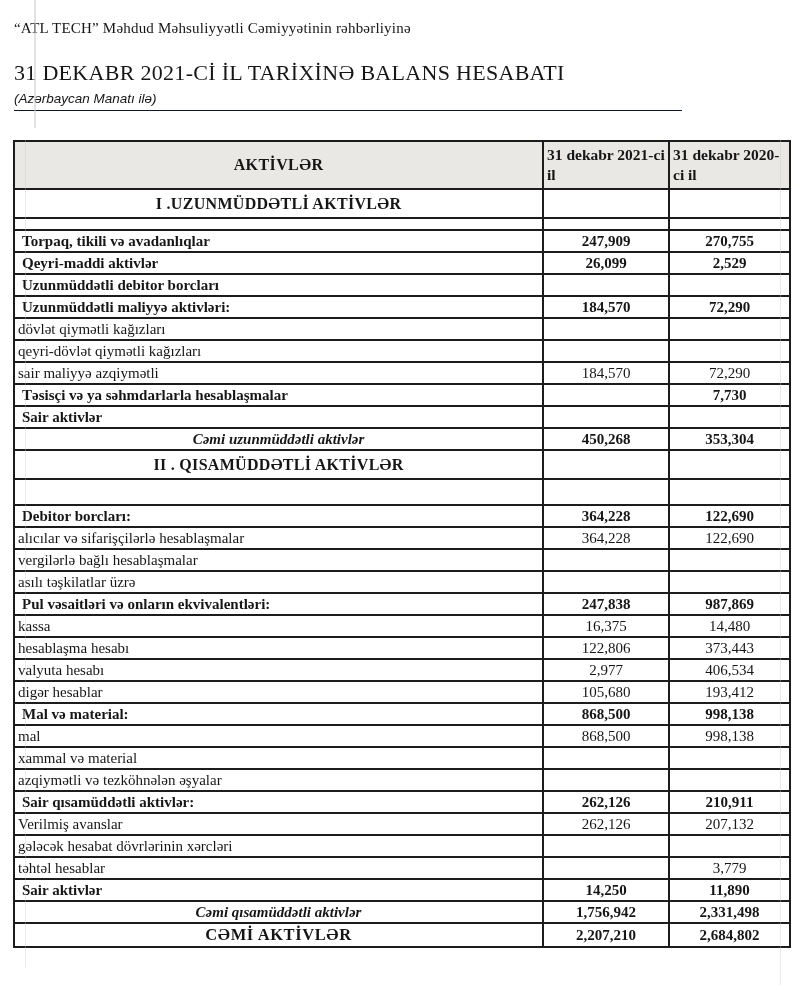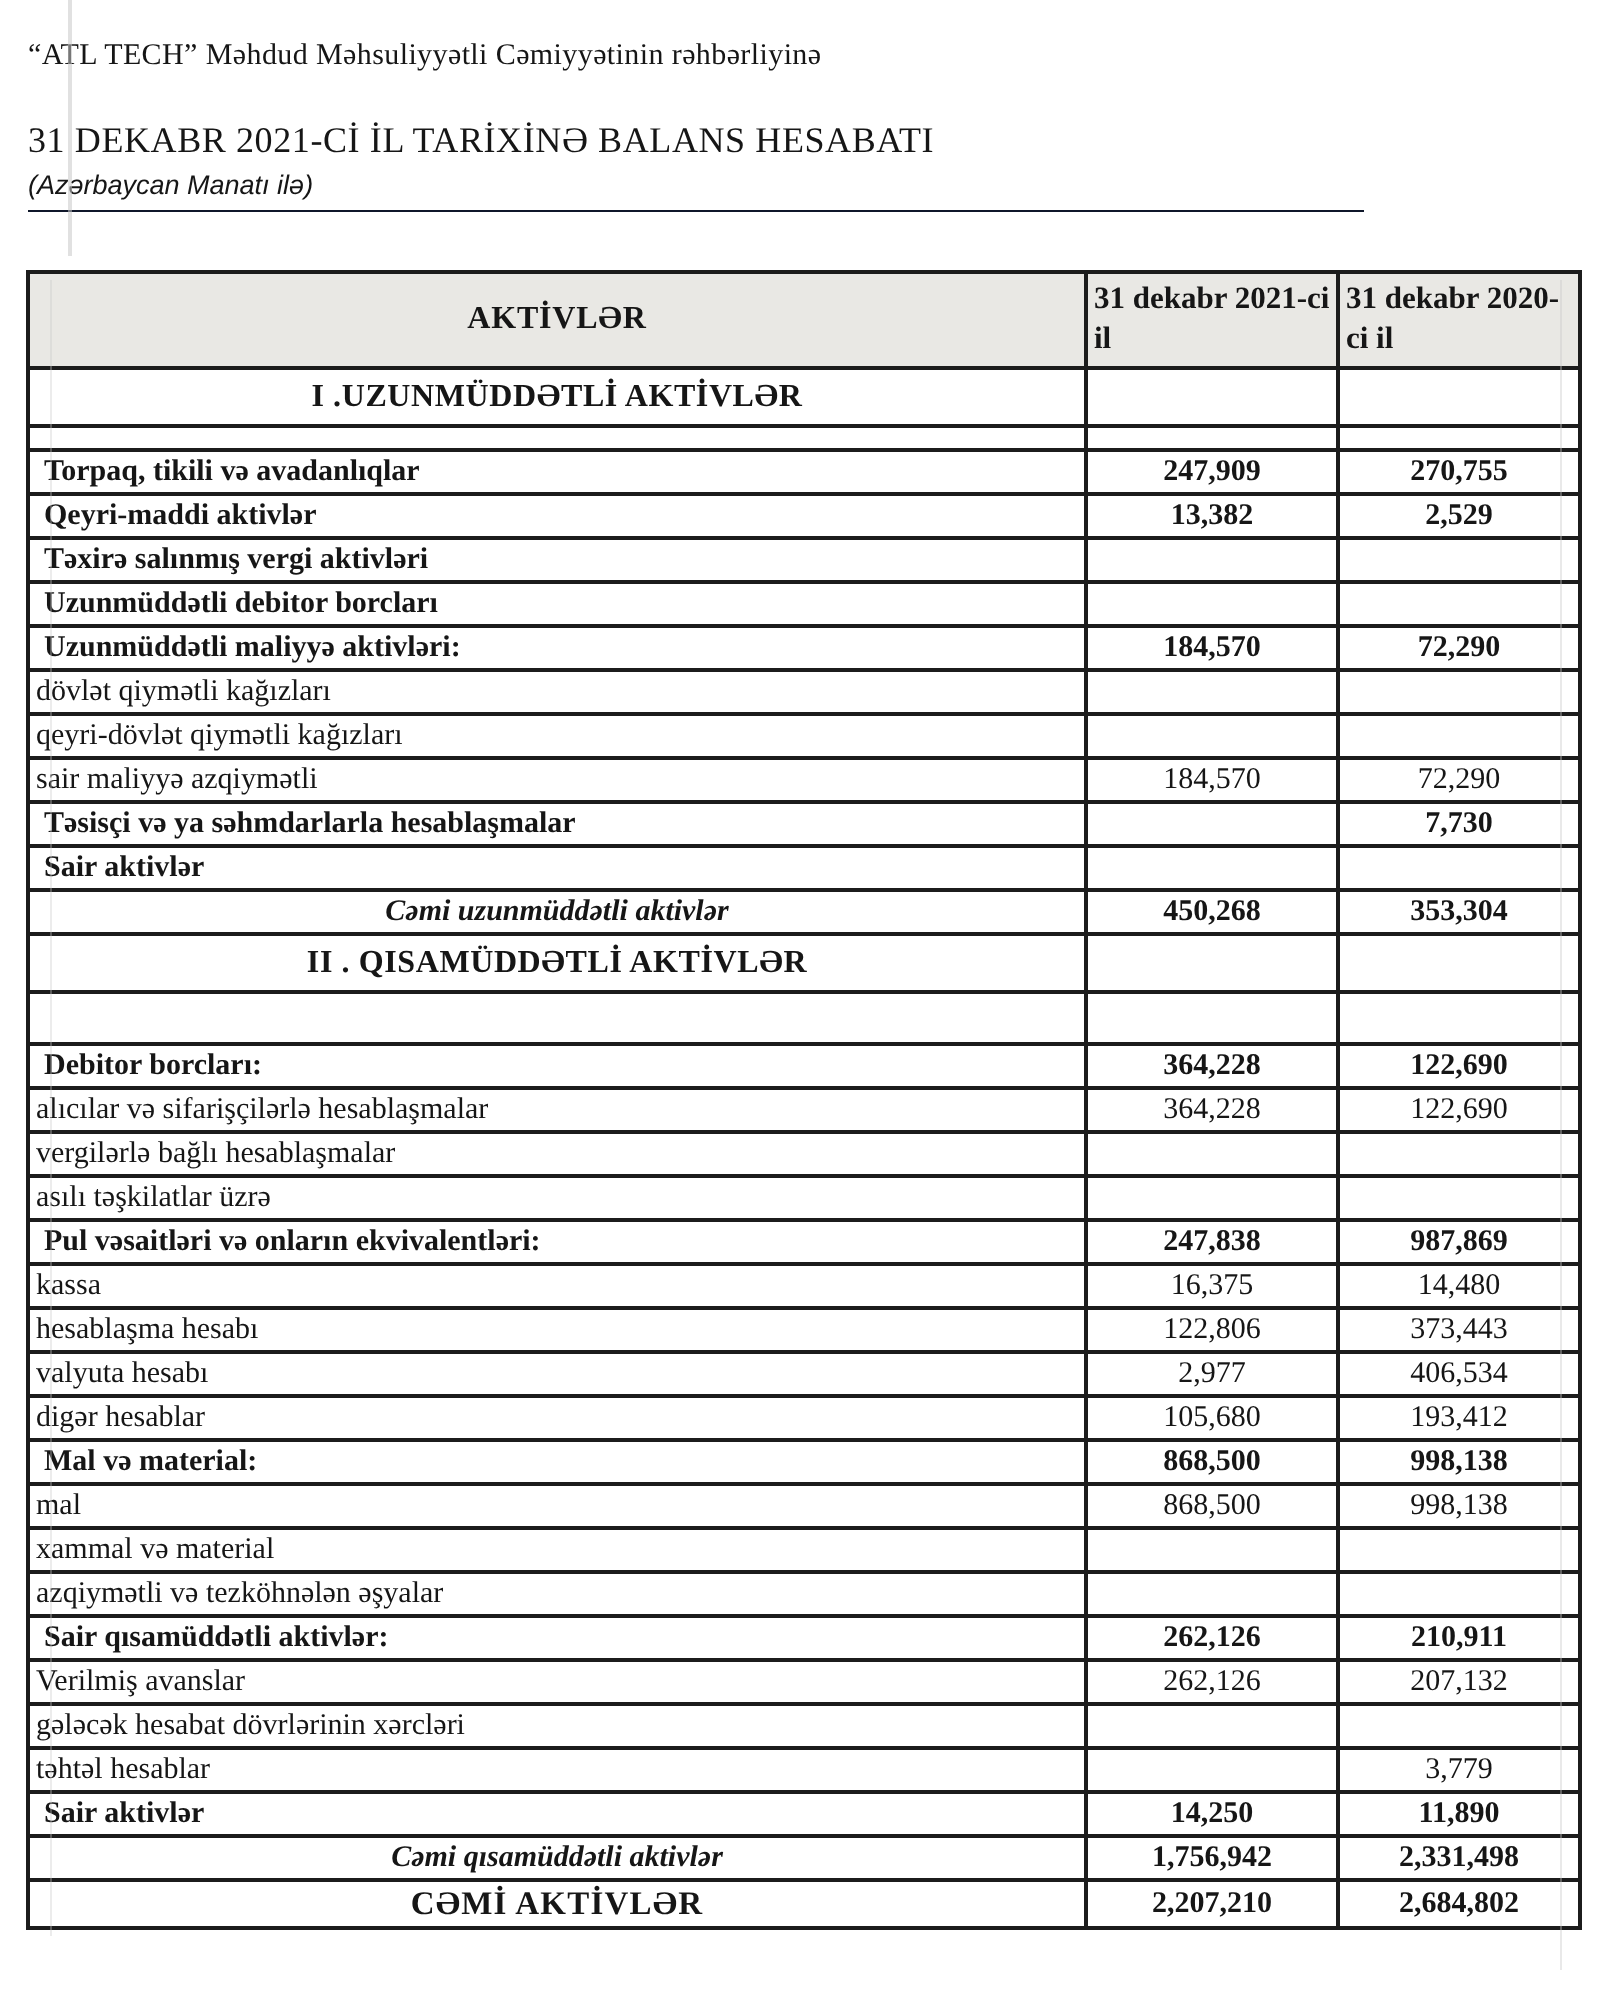--- a/index.html
+++ b/index.html
@@ -19,21 +19,21 @@
   
   .doc-header {
     padding: 20px 0 0 14px;
   }
   .recipient-line {
     font-size: 15px;
     letter-spacing: 0.2px;
     margin-bottom: 23px;
   }
   .doc-title {
-    font-size: 18px;
+    font-size: 22px;
     letter-spacing: 0.3px;
     margin-bottom: 3px;
   }
   .doc-subtitle-wrap {
     width: 668px;
     border-bottom: 1px solid #0f172a;
     padding-bottom: 3px;
   }
   .doc-subtitle {
     font-family: "Liberation Sans", sans-serif;
@@ -149,27 +149,22 @@
           <td class="c-num"></td>
           <td class="c-num"></td>
         </tr>
         <tr class="r-item">
           <td class="c-label">Torpaq, tikili və avadanlıqlar</td>
           <td class="c-num">247,909</td>
           <td class="c-num">270,755</td>
         </tr>
         <tr class="r-item">
           <td class="c-label">Qeyri-maddi aktivlər</td>
-          <td class="c-num">13,382</td>
+          <td class="c-num">26,099</td>
           <td class="c-num">2,529</td>
-        </tr>
-        <tr class="r-item">
-          <td class="c-label">Təxirə salınmış vergi aktivləri</td>
-          <td class="c-num"></td>
-          <td class="c-num"></td>
         </tr>
         <tr class="r-item">
           <td class="c-label">Uzunmüddətli debitor borcları</td>
           <td class="c-num"></td>
           <td class="c-num"></td>
         </tr>
         <tr class="r-item">
           <td class="c-label">Uzunmüddətli maliyyə aktivləri:</td>
           <td class="c-num">184,570</td>
           <td class="c-num">72,290</td>

